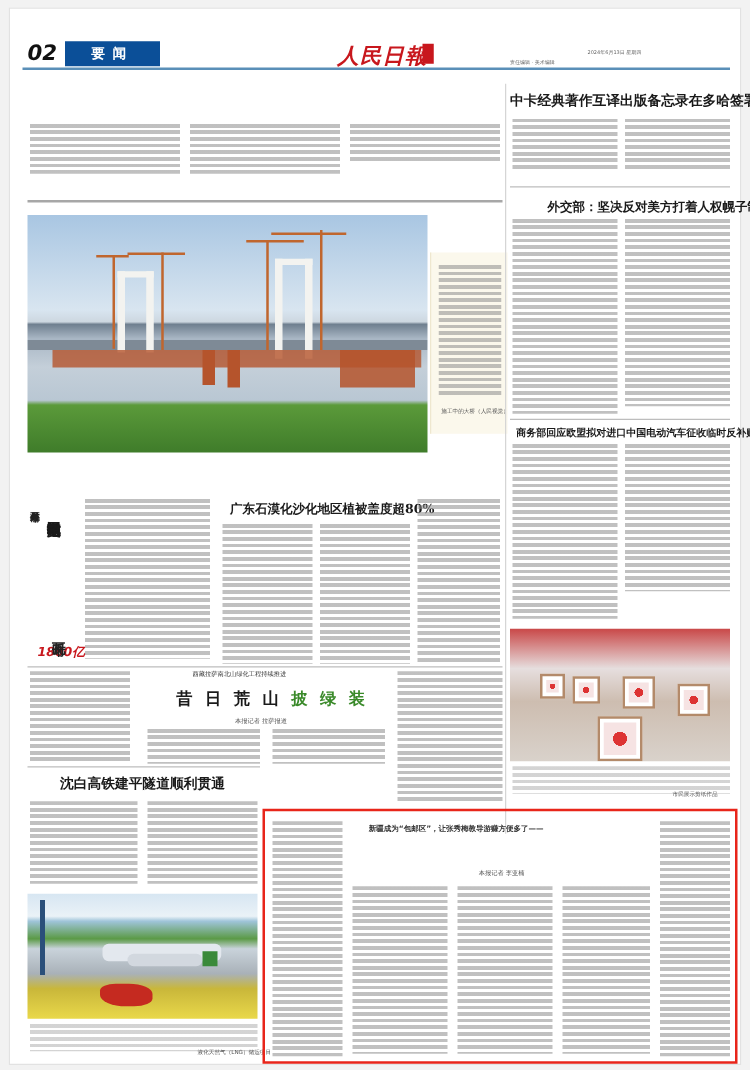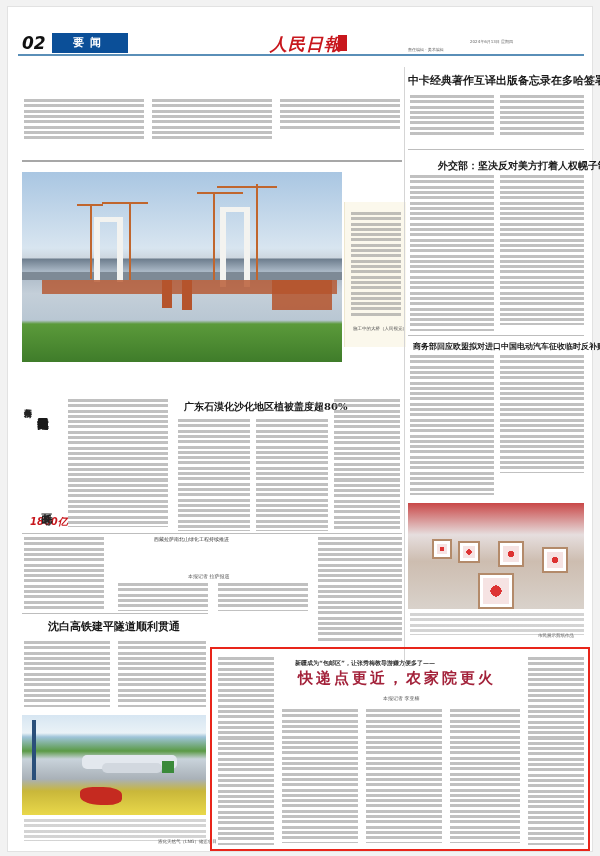--- a/index.html
+++ b/index.html
@@ -159,20 +159,23 @@
   <div class="abs vert v-unit">千瓦时</div>
   <div class="abs txt" style="left:60px;top:392px;width:100px;height:128px;"></div>
 
   <div class="abs headline h-guangdong">广东石漠化沙化地区植被盖度超80%</div>
   <div class="abs txt" style="left:170px;top:412px;width:72px;height:112px;"></div>
   <div class="abs txt" style="left:248px;top:412px;width:72px;height:112px;"></div>
   <div class="abs txt" style="left:326px;top:392px;width:66px;height:132px;"></div>
   <div class="abs rule" style="left:14px;top:526px;width:380px;"></div>
 
   <div class="abs h-tibet-kicker">西藏拉萨南北山绿化工程持续推进</div>
+  <div class="abs headline h-tibet">
+    <span>昔日荒山</span><span class="green">披绿装</span>
+  </div>
   <div class="abs h-tibet-byline">本报记者  拉萨报道</div>
   <div class="abs txt" style="left:16px;top:530px;width:80px;height:74px;"></div>
   <div class="abs txt" style="left:110px;top:576px;width:90px;height:28px;"></div>
   <div class="abs txt" style="left:210px;top:576px;width:90px;height:28px;"></div>
   <div class="abs txt" style="left:310px;top:530px;width:84px;height:106px;"></div>
   <div class="abs rule" style="left:14px;top:606px;width:186px;"></div>
 
   <div class="abs headline h-shenbai">沈白高铁建平隧道顺利贯通</div>
   <div class="abs txt" style="left:16px;top:634px;width:86px;height:66px;"></div>
   <div class="abs txt" style="left:110px;top:634px;width:88px;height:66px;"></div>
@@ -182,21 +185,20 @@
     <div class="truck-tank" style="left:80px;top:48px;width:60px;height:10px;background:#d2d8df;"></div>
     <div class="truck-cab" style="left:140px;top:46px;width:12px;height:12px;"></div>
     <div class="sign-red" style="left:58px;top:72px;width:42px;height:18px;"></div>
     <div style="position:absolute;left:10px;top:5px;width:4px;height:60px;background:#2a4f7a;"></div>
   </div>
   <div class="abs txt txt-light" style="left:16px;top:812px;width:182px;height:22px;"></div>
   <div class="abs cap" style="left:150px;top:832px;">液化天然气（LNG）储运项目</div>
 
   <div class="abs red-box"></div>
   <div class="abs rb-kicker">新疆成为“包邮区”，让张秀梅教导游赚方便多了——</div>
-  <div class="abs rb-title">快递点更近，农家院更火</div>
   <div class="abs rb-byline">本报记者  李亚楠</div>
   <div class="abs txt" style="left:210px;top:650px;width:56px;height:188px;"></div>
   <div class="abs txt" style="left:274px;top:702px;width:76px;height:134px;"></div>
   <div class="abs txt" style="left:358px;top:702px;width:76px;height:134px;"></div>
   <div class="abs txt" style="left:442px;top:702px;width:70px;height:134px;"></div>
   <div class="abs txt" style="left:520px;top:650px;width:56px;height:188px;"></div>
 
 </div>
 
 </body></html>

